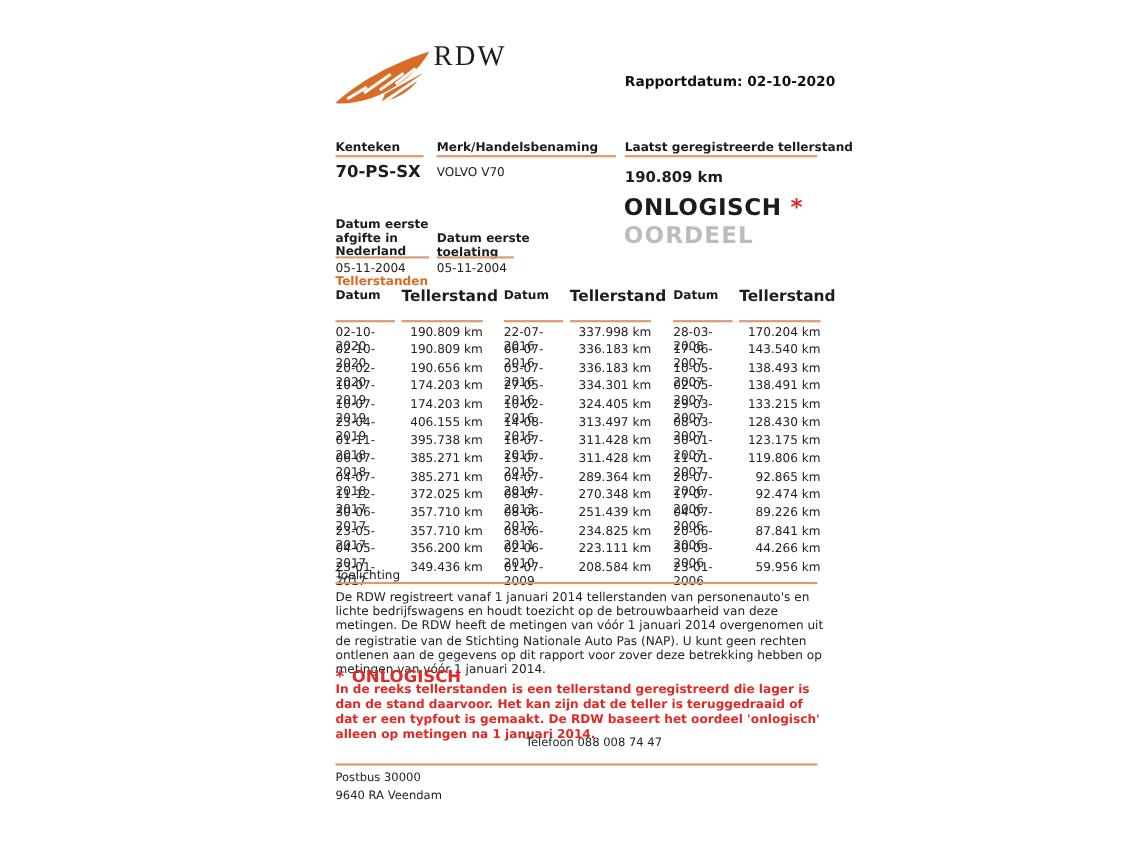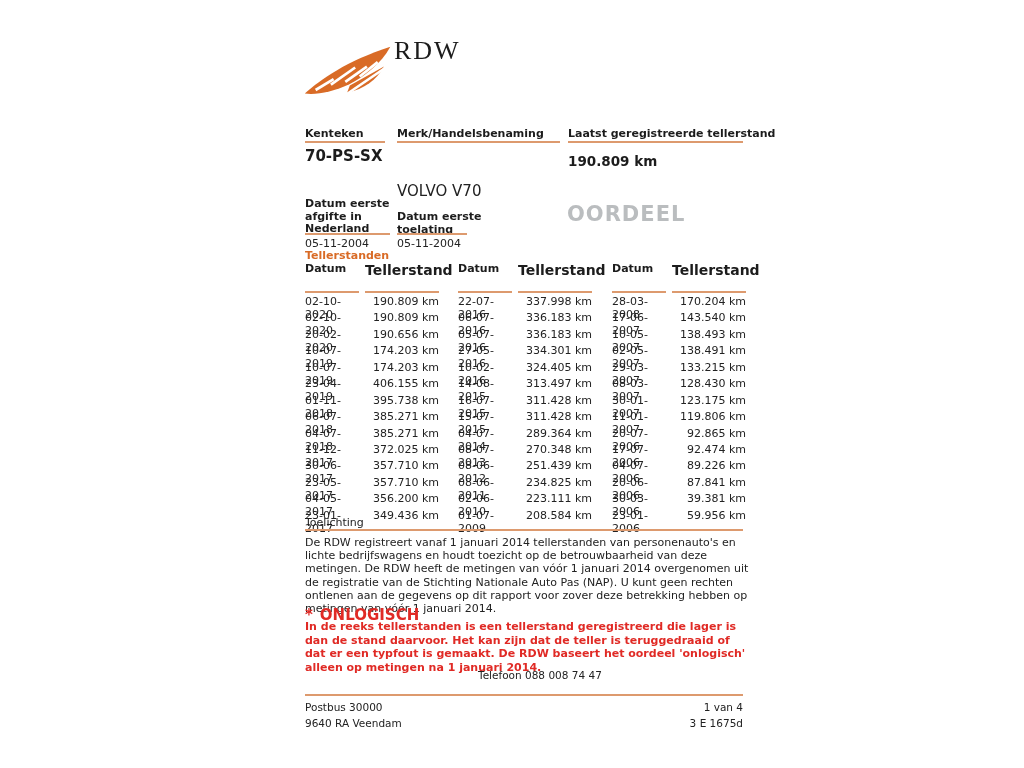--- a/index.html
+++ b/index.html
@@ -34,21 +34,21 @@
   
   .field-label { font-size:11px; font-weight:bold; color:#1c1c1c; }
   .rule { height:2px; background:#dd9a6e; }
   .lbl-kenteken { left:305px; top:127px; }
   .lbl-merk     { left:397px; top:127px; }
   .lbl-laatst   { left:568px; top:127px; }
   .rule-kenteken { left:305px; top:141px; width:80px; }
   .rule-merk     { left:397px; top:141px; width:163px; }
   .rule-laatst   { left:568px; top:141px; width:175px; }
   .val-kenteken { left:305px; top:147px; font-size:15px; font-weight:bold; color:#1c1c1c;text-align:center; }
-  .val-merk     { left:397px; top:150px; font-size:15px;margin-top:32px; }
+  .val-merk     { left:397px; top:150px; font-size:11px; }
   .val-laatst   { left:568px; top:153px; font-size:13.5px; font-weight:bold; color:#1c1c1c; }
 
   .verdict {
     left:567px; top:176px;
     font-size:21px; font-weight:bold; color:#1c1c1c; letter-spacing:0.5px;
   }
   .verdict .ast { color:#e02a25; margin-left:8px; }
   .verdict-sub {
     left:567px; top:202px;
     font-size:21px; font-weight:bold; color:#babdbf; letter-spacing:1px;
@@ -120,32 +120,36 @@
         <line x1="14" y1="53" x2="34" y2="41"></line>
         <line x1="31" y1="47" x2="58" y2="28"></line>
         <line x1="47" y1="44" x2="71" y2="27"></line>
         <line x1="63" y1="38" x2="83" y2="22"></line>
         <line x1="48" y1="58" x2="92" y2="28"></line>
       </g>
     </svg>
   </div>
   <div class="abs rdw-wordmark">RDW</div>
   <div class="abs header-meta">
+    <div>Rapportdatum: 02-10-2020</div>
   </div>
 
   <div class="abs field-label lbl-kenteken">Kenteken</div>
   <div class="abs field-label lbl-merk">Merk/Handelsbenaming</div>
   <div class="abs field-label lbl-laatst">Laatst geregistreerde tellerstand</div>
   <div class="abs rule rule-kenteken"></div>
   <div class="abs rule rule-merk"></div>
   <div class="abs rule rule-laatst"></div>
   <div class="abs val-kenteken">70-PS-SX</div>
   <div class="abs val-merk">VOLVO V70</div>
   <div class="abs val-laatst">190.809 km</div>
 
+  <div class="abs verdict">
+    <span>ONLOGISCH</span><span class="ast">*</span>
+  </div>
   <div class="abs verdict-sub">OORDEEL</div>
 
   <div class="abs field-label lbl-afgifte">
     <div>Datum eerste</div>
     <div>afgifte in</div>
     <div>Nederland</div>
   </div>
   <div class="abs field-label lbl-toelating">
     <div>Datum eerste</div>
     <div>toelating</div>
@@ -377,21 +381,21 @@
           <div class="c-stand">89.226 km</div>
         </div>
 
         <div class="trow">
           <div class="c-datum">20-06-2006</div>
           <div class="c-stand">87.841 km</div>
         </div>
 
         <div class="trow">
           <div class="c-datum">30-03-2006</div>
-          <div class="c-stand">39.381 km</div>
+          <div class="c-stand">44.266 km</div>
         </div>
 
         <div class="trow">
           <div class="c-datum">23-01-2006</div>
           <div class="c-stand">59.956 km</div>
         </div>
       </div>
   </div>
 
   <div class="abs toelichting-title">Toelichting</div>
@@ -402,18 +406,14 @@
     <span class="marker">*</span><span>ONLOGISCH</span>
   </div>
   <div class="abs note-body">In de reeks tellerstanden is een tellerstand geregistreerd die lager is dan de stand daarvoor. Het kan zijn dat de teller is teruggedraaid of dat er een typfout is gemaakt. De RDW baseert het oordeel 'onlogisch' alleen op metingen na 1 januari 2014.</div>
 
   <div class="abs rule rule-footer"></div>
   <div class="abs footer-left">
     <div>Postbus 30000</div>
     <div>9640 RA Veendam</div>
   </div>
   <div class="abs footer-phone">Telefoon 088 008 74 47</div>
-  <div class="abs footer-right">
-    <div>1 van 4</div>
-    <div>3 E 1675d</div>
-  </div>
 
 </div>
 
 </body></html>

